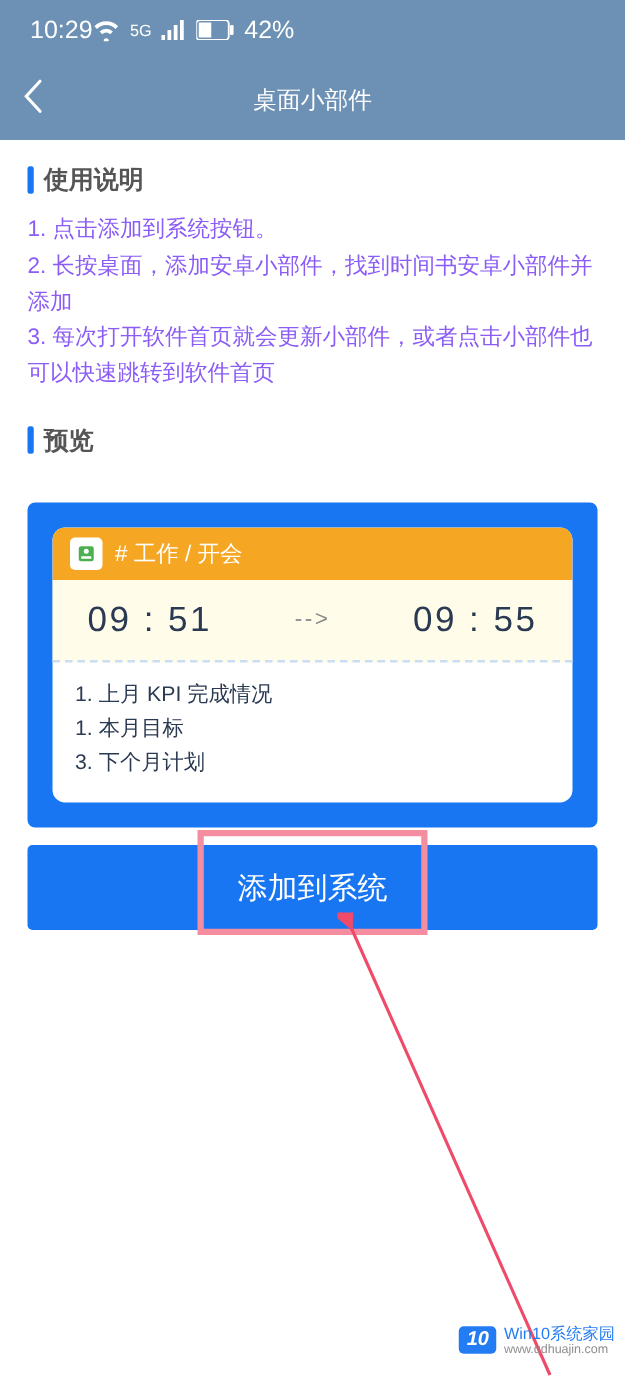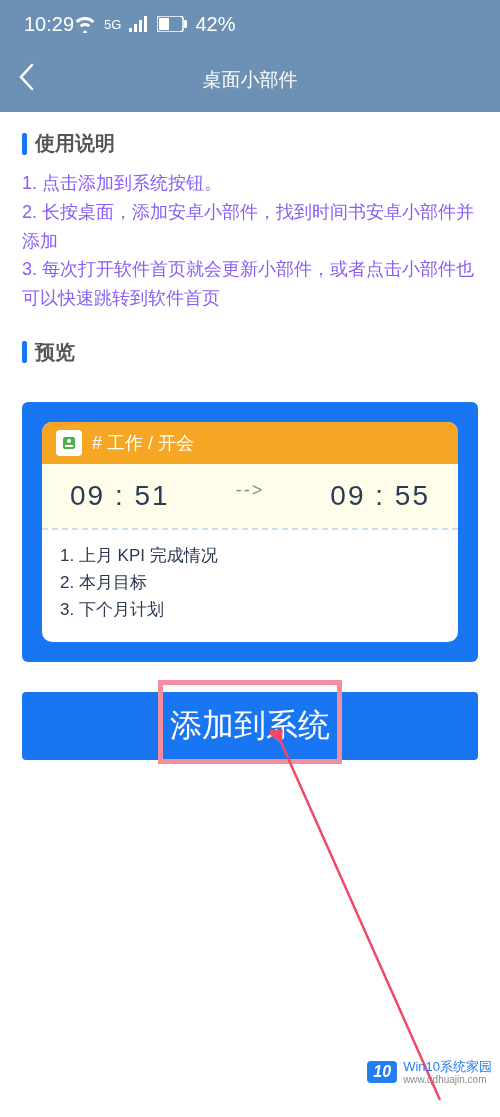--- a/index.html
+++ b/index.html
@@ -66,43 +66,43 @@
     .wicon {
       width: 26px; height: 26px; background: #fff;
       border-radius: 4px;
       display: flex; align-items: center; justify-content: center;
       font-size: 14px;
     }
     .widget-title { color: #fff; font-size: 18px; }
     .widget-time {
       background: #fffcea;
       display: flex;
-      align-items: flex-start;
+      align-items: center;
       justify-content: space-between;
       padding: 16px 28px;
       border-bottom: 2px dashed #c9ddf5;
     }
     .tval { color: #2a3a52; font-size: 28px; font-weight: 500; letter-spacing: 2px; }
     .arrow { color: #888; font-size: 18px; letter-spacing: 2px; }
     .widget-list {
       padding: 12px 18px 18px;
       color: #2a3a52;
       font-size: 17px;
       line-height: 1.6;
     }
     .add-btn {
-      margin: 30px 22px 0;
+      margin: 14px 22px 0;
       background: #1976f2;
       color: #fff;
       height: 68px;
       border-radius: 4px;
       display: flex;
       align-items: center;
       justify-content: center;
-      font-size: 32px;
+      font-size: 24px;
       position: relative;
     }
     .highlight-box {
       position: absolute;
       left: 50%;
       transform: translateX(-50%);
       top: -12px;
       width: 184px;
       height: 84px;
       border: 5px solid #f58da1;
@@ -201,21 +201,21 @@
       </div>
       <div class="widget-title"># 工作 / 开会</div>
     </div>
     <div class="widget-time">
       <span class="tval">09 : 51</span>
       <span class="arrow">--&gt;</span>
       <span class="tval">09 : 55</span>
     </div>
     <div class="widget-list">
       <div>1. 上月 KPI 完成情况</div>
-      <div>2. 本月目标</div>
+      <div>1. 本月目标</div>
       <div>3. 下个月计划</div>
     </div>
   </div>
 </div>
 
 <div class="add-btn">
   <span>添加到系统</span>
   <div class="highlight-box"></div>
 </div>
 

